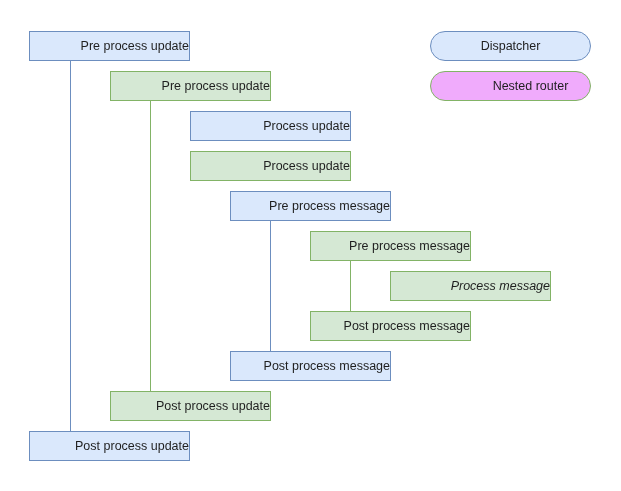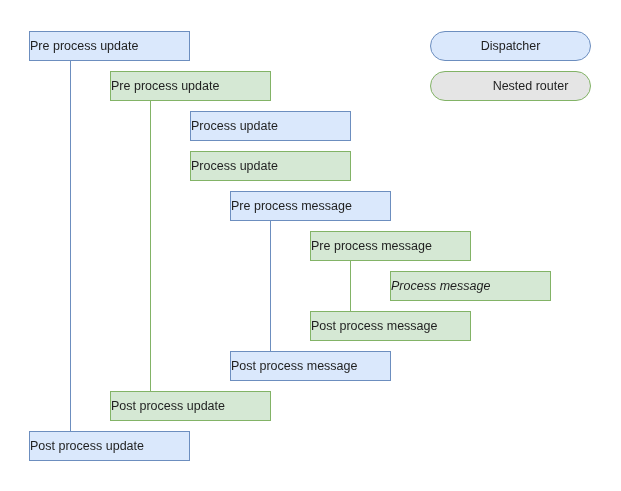--- a/index.html
+++ b/index.html
@@ -17,21 +17,21 @@
     height: 491px;
     background: #ffffff;
     overflow: hidden;
   }
   .node {
     position: absolute;
     box-sizing: border-box;
     width: 161px;
     height: 30px;
     line-height: 28px;
-    text-align: left;
+    text-align: right;
     font-size: 12.5px;
     color: #1f1f1f;
     border-width: 1px;
     border-style: solid;
     white-space: nowrap;
     z-index: 2;
   }
   .node.blue {
     background: #dae8fc;
     border-color: #6c8ebf;
@@ -60,21 +60,21 @@
     border-style: solid;
     white-space: nowrap;
     z-index: 2;
     border-radius: 15px;
   }
   .legend-node.blue {
     background: #dae8fc;
     border-color: #6c8ebf;
   }
   .legend-node.green {
-    background: #e5e5e5;
+    background: #f0abfc;
     border-color: #82b366;
     padding-left: 40px;
   }
 </style>
 </head>
 <body>
 
 <div id="canvas">
 
   <div class="edge blue" style="left:70px;  top:61px;  height:370px;"></div>

